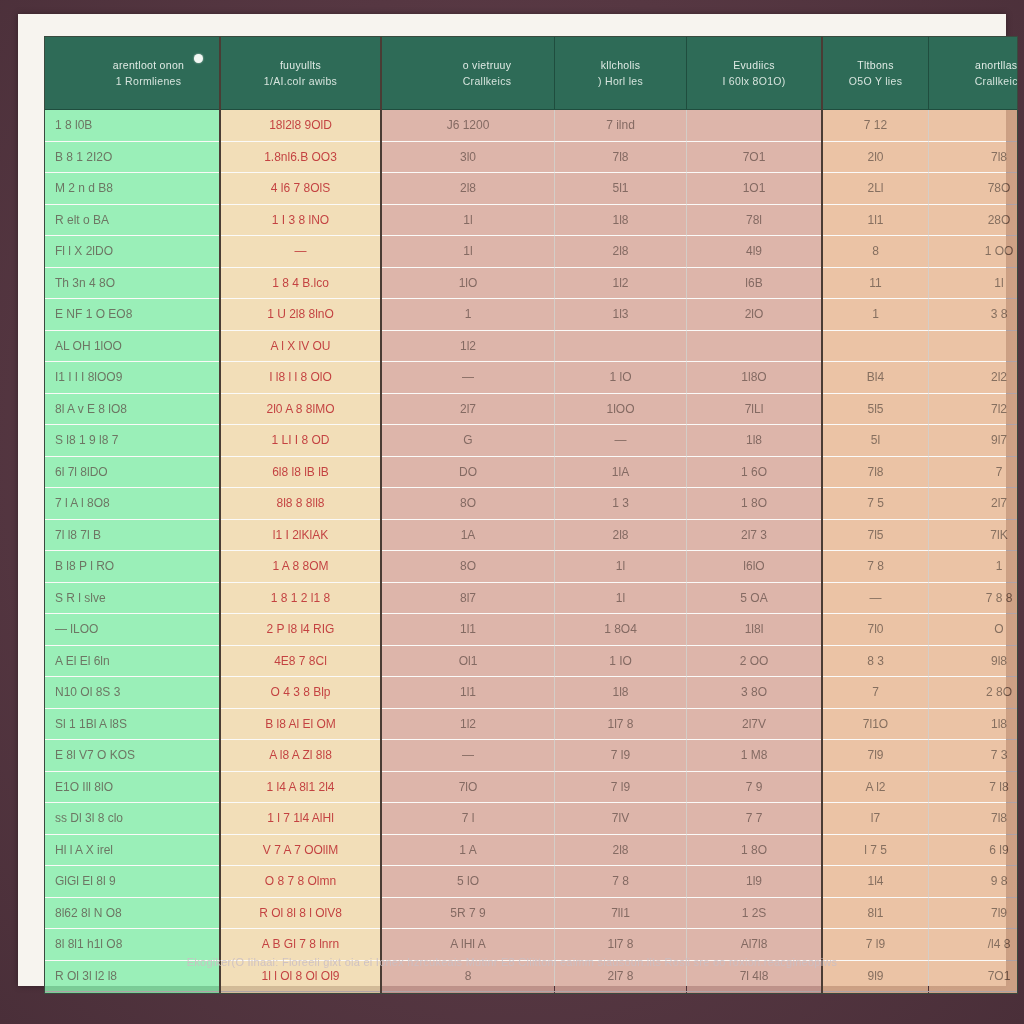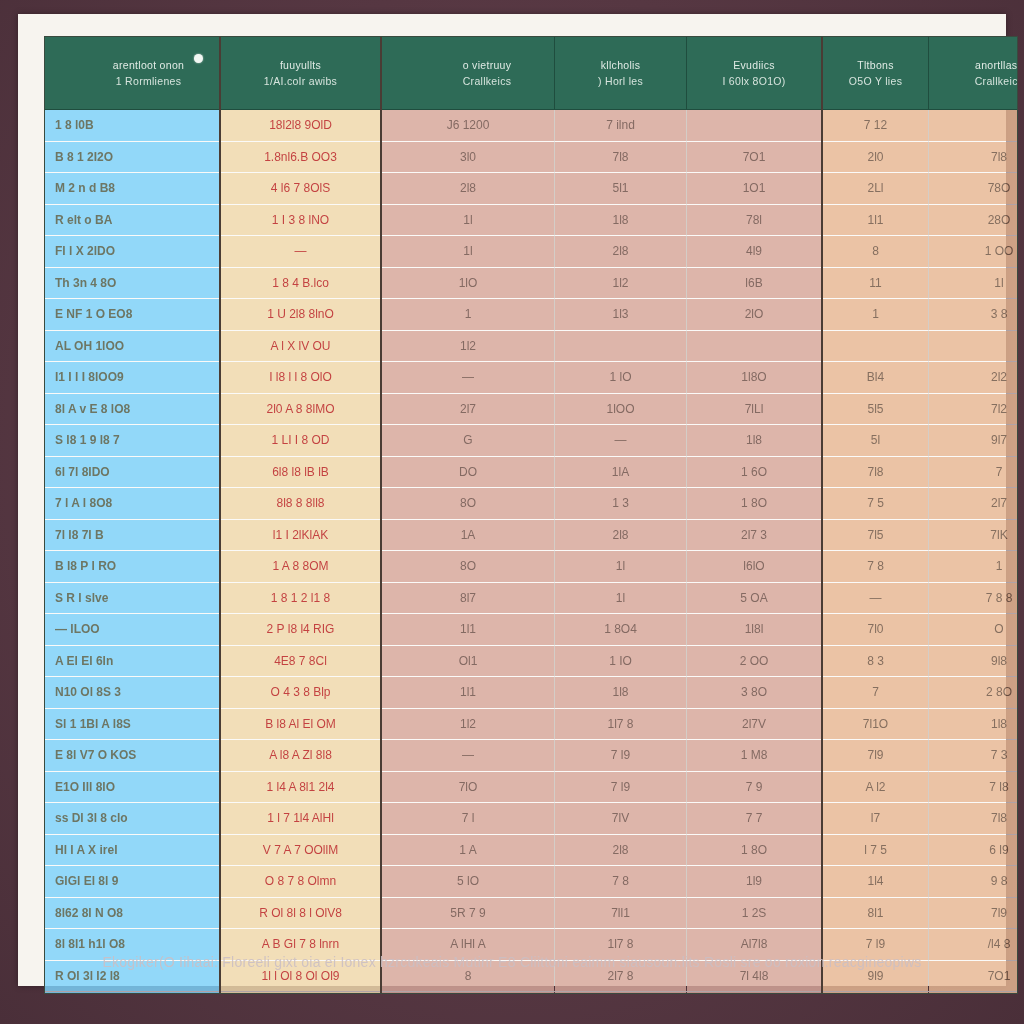--- a/index.html
+++ b/index.html
@@ -102,40 +102,40 @@
     border-right: 1px solid rgba(90,70,60,0.22);
     white-space: nowrap;
     overflow: hidden;
     filter: blur(0.35px);
     opacity: 0.82;
   }
   tbody td:last-child { border-right: none; }
   tbody tr:last-child td { border-bottom: none; }
 
   
-  .c-green  { background: #7dd3fc; color: #4f5b46; text-align: left; font-weight: bold;   }
+  .c-green  { background: #86efac; color: #4f5b46; text-align: left;   }
   .c-cream  { background: #f1daad; color: #b91c1c; text-align: center; }
   .c-rose   { background: #d8a89c; color: #6b4c44; text-align: center; }
   .c-peach  { background: #e9b995; color: #6d5240; text-align: center; }
 
   
   .sep-hard { border-right: 2px solid #4a3c34 !important; }
 
   
   #caption {
     position: absolute;
     left: 0;
     right: 0;
     top: 946px;
     height: 32px;
     display: flex;
     align-items: center;
     justify-content: center;
     color: #cbbfc4;
-    font-size: 14px;
+    font-size: 11px;
     letter-spacing: 0.25px;
     white-space: nowrap;
     filter: blur(0.3px);
     opacity: 0.88;
   }
 </style>
 </head>
 <body>
 
 <div id="backdrop"></div>

